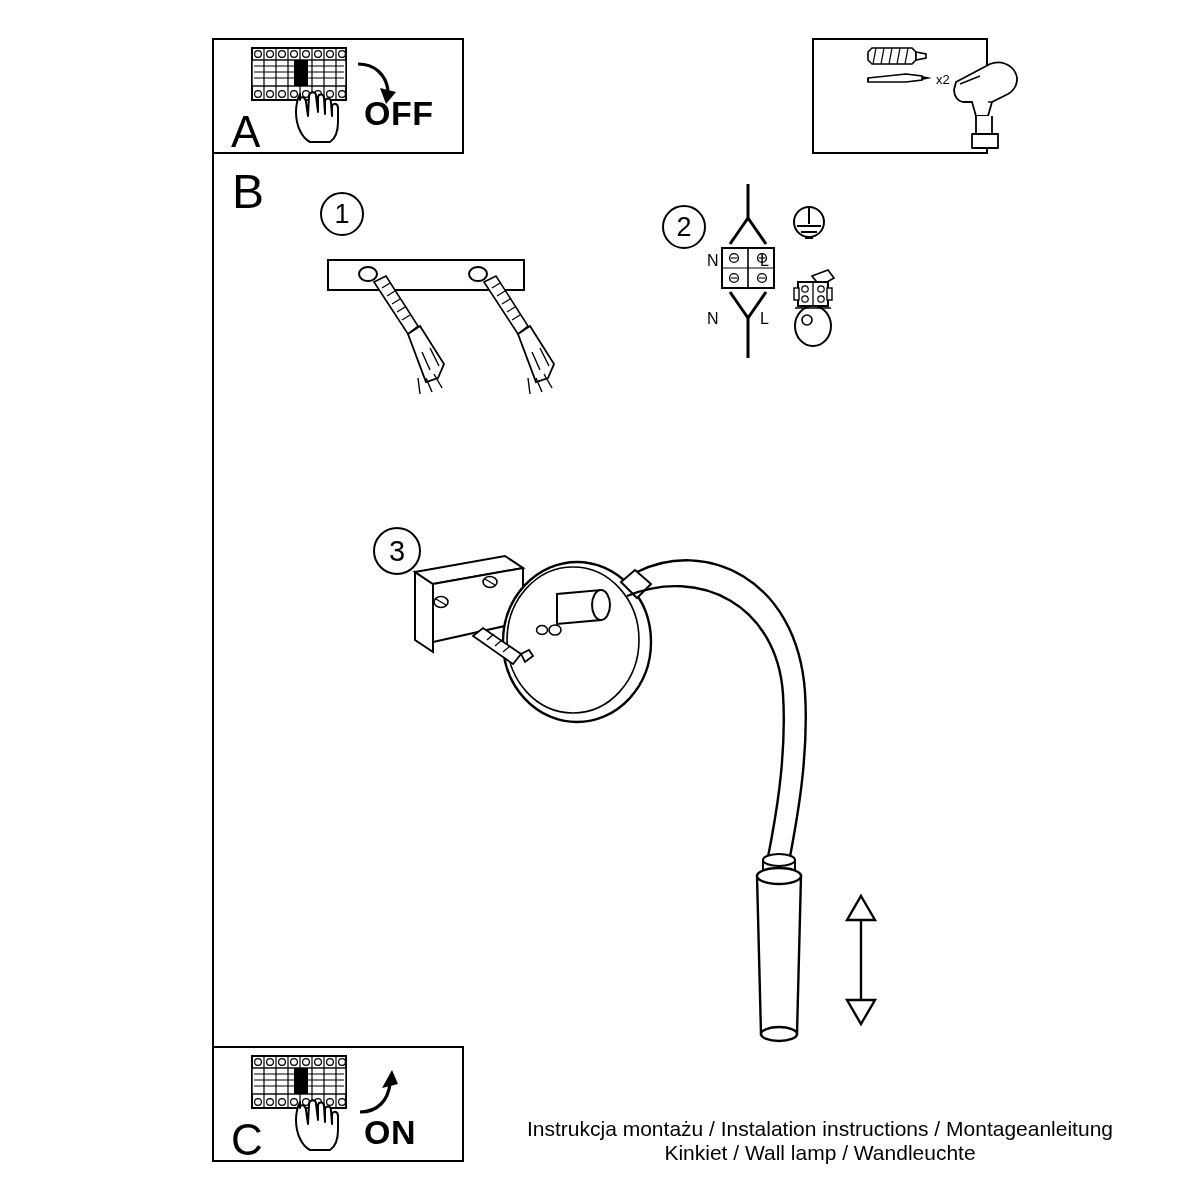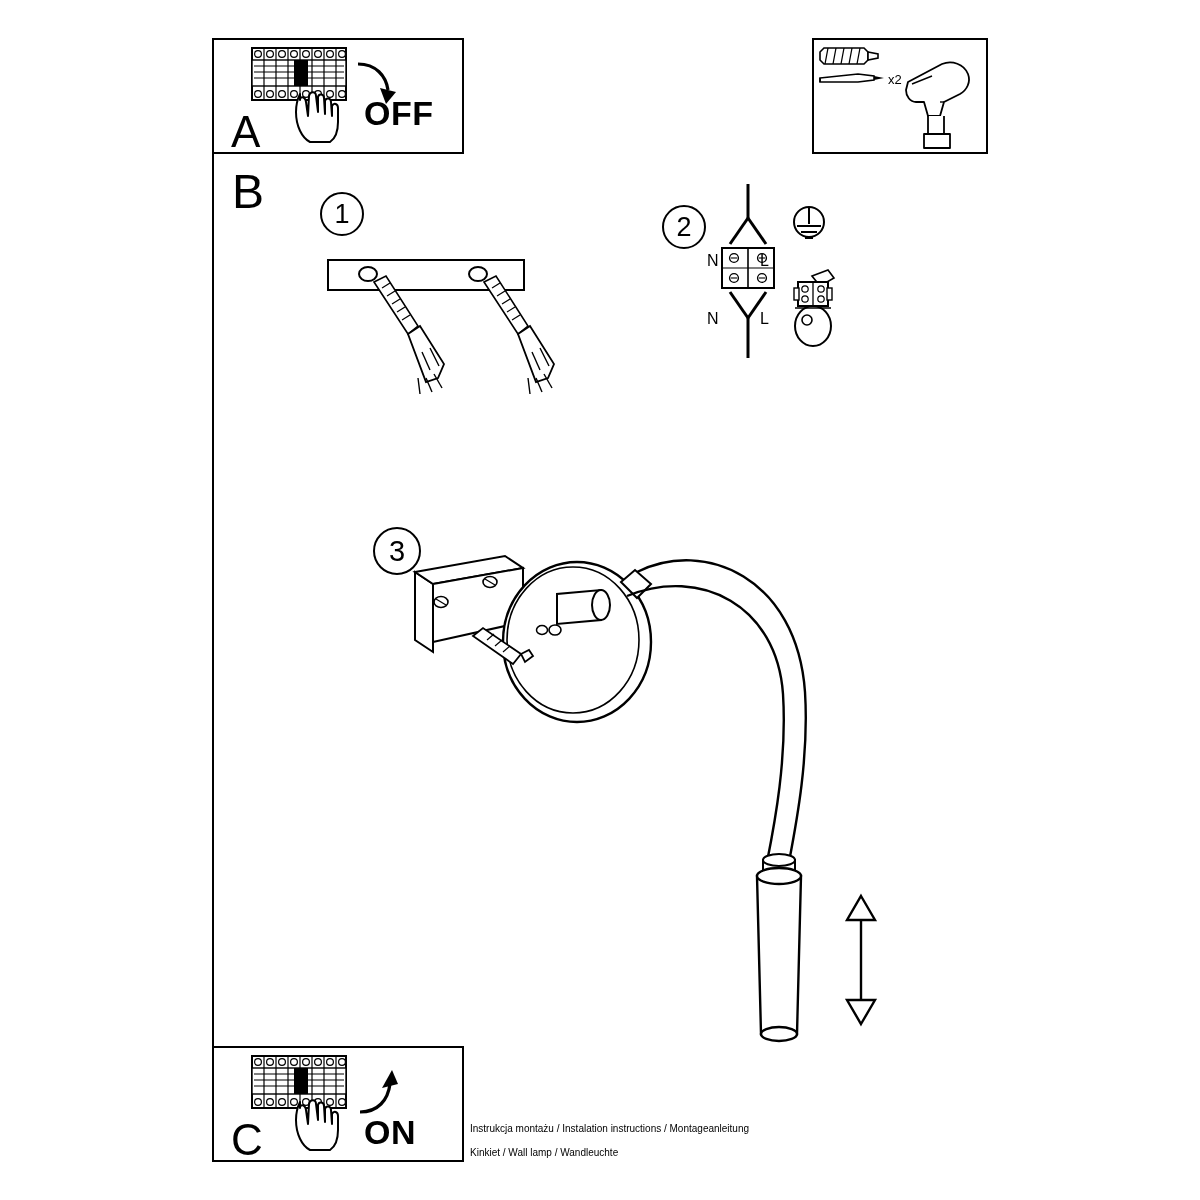--- a/index.html
+++ b/index.html
@@ -39,24 +39,25 @@
     border: 2.5px solid #000;
     border-radius: 50%;
     display: flex;
     align-items: center;
     justify-content: center;
     font-size: 27px;
     font-family: "Liberation Sans", sans-serif;
     box-sizing: border-box;
   }
   .footer-line {
-    font-size: 10px;
+    font-size: 21px;
     font-family: "Liberation Sans", sans-serif;
     line-height: 24px;
     white-space: nowrap;
+    text-align: center;
   }
   .term-label {
     font-size: 16px;
     font-family: "Liberation Sans", sans-serif;
   }
   svg { display: block; overflow: visible; }
 </style>
 </head>
 <body>
 
@@ -117,21 +118,21 @@
   <div class="abs" style="left:352px; top:58px;">
     <svg width="60" height="52" viewBox="0 0 60 52">
       <path d="M6 6 C24 6 34 18 36 32" fill="none" stroke="#000" stroke-width="3.2"></path>
       <path d="M28 30 L44 34 L34 46 Z" fill="#000"></path>
     </svg>
   </div>
 
   <div class="box abs" style="left:812px; top:38px; width:176px; height:116px;">
   </div>
 
-  <div class="abs" style="left:812px; top:40px;">
+  <div class="abs" style="left:860px; top:40px;">
     <svg width="166" height="112" viewBox="0 0 166 112">
 
       <g>
         <path d="M8 12 L12 8 L52 8 L56 12 L56 20 L52 24 L12 24 L8 20 Z" fill="#fff" stroke="#000" stroke-width="1.6"></path>
         <g stroke="#000" stroke-width="1.3">
           <line x1="16" y1="8" x2="13" y2="24"></line>
           <line x1="24" y1="8" x2="21" y2="24"></line>
           <line x1="32" y1="8" x2="29" y2="24"></line>
           <line x1="40" y1="8" x2="37" y2="24"></line>
           <line x1="48" y1="8" x2="45" y2="24"></line>

